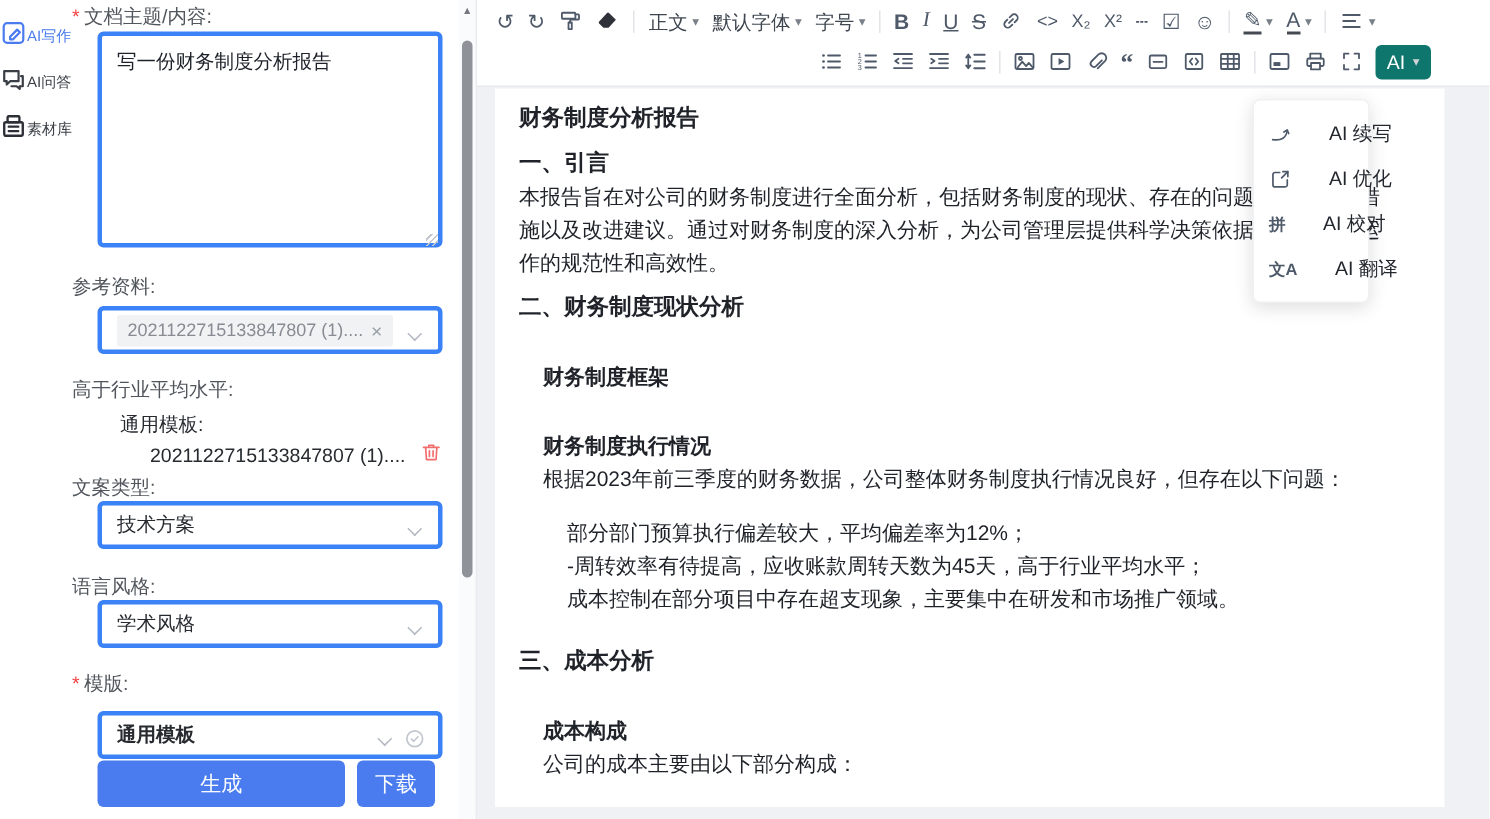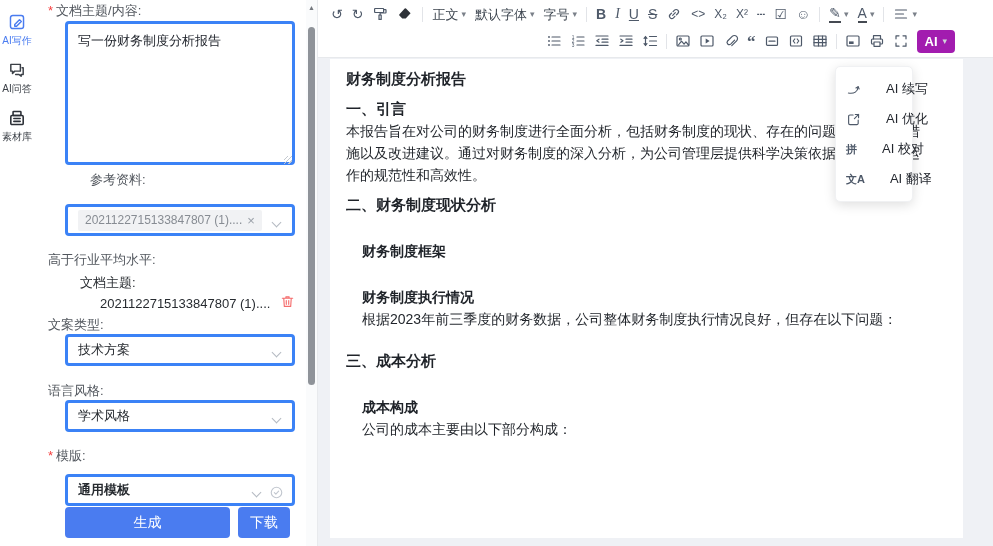--- a/index.html
+++ b/index.html
@@ -3,21 +3,21 @@
 <meta charset="utf-8">
 <style>
   * { box-sizing: border-box; margin: 0; padding: 0; }
   html,body { width:993px; height:546px; overflow:hidden; background:#fff;
     font-family:"Liberation Sans","DejaVu Sans",sans-serif; color:#1d2129; }
   svg { display:block; }
   .si { stroke:#4e5969; fill:none; stroke-width:1.2; stroke-linecap:round; stroke-linejoin:round; }
 
   
   #nav { position:absolute; left:0; top:0; width:34px; height:546px; background:#fff; z-index:5; }
-  .nav-item { display:flex; flex-direction:column; align-items:center; margin-top:13px; cursor:pointer; }
+  .nav-item { display:flex; align-items:center; margin-top:13px; cursor:pointer; }
   .nav-item .nlabel { font-size:10px; margin-top:3px; color:#3a3f46; white-space:nowrap; }
   .nav-item.active .nlabel { color:#4a7cf0; }
 
   
   #panel { position:absolute; left:34px; top:0; width:272px; height:546px; background:#fff; z-index:4; }
   .fl { position:absolute; font-size:13px; color:#51565d; }
   .req { color:#f53f3f; margin-right:3px; }
   .inp { position:absolute; left:31px; width:230px; background:#fff;
     border:3px solid #3b82f6; border-radius:4px; }
   #topic-area { top:21px; height:144px; padding:8px 10px; font-size:13px; color:#1d2129;
@@ -51,22 +51,22 @@
   .tb { color:#4e5969; font-size:14px; line-height:1; cursor:pointer; display:flex; align-items:center; gap:3px; white-space:nowrap; }
   .tb.txt { font-size:13px; color:#3e4650; }
   .caret { font-size:9px; color:#7a8089; }
   .tsep { width:1px; height:15px; background:#e2e4e8; }
   .tb.bold { font-weight:bold; }
   .tb.ital { font-style:italic; font-family:"Liberation Serif",serif; }
   .tb.und { text-decoration:underline; }
   .tb.strike { text-decoration:line-through; }
   .ubar { display:inline-block; border-bottom:2px solid #454a52; padding-bottom:1px; }
   .tb.small { font-size:12px; }
-  #ai-btn { background:#a21caf; color:#fff; border-radius:4px; padding:4px 8px;
-    font-size:13px; font-weight:bold; display:flex; align-items:center; gap:5px; cursor:pointer; }
+  #ai-btn { background:#0f766e; color:#fff; border-radius:4px; padding:4px 8px;
+    font-size:13px; font-weight:normal; display:flex; align-items:center; gap:5px; cursor:pointer; }
   #ai-btn .caret { color:#cfd3d8; }
 
   
   #page { position:absolute; left:12px; top:59px; width:633px; height:479px; background:#fff;
     padding:9px 16px; overflow:hidden; cursor:text; }
   #page { font-size:14px; color:#1f2329; }
   .blk-title { font-weight:bold; font-size:15px; line-height:22px; }
   .blk-h { font-weight:bold; font-size:15px; line-height:22px; margin-top:8px; }
   .blk-h.sp { margin-top:20px; margin-bottom:12px; }
   .blk-h2 { font-weight:bold; line-height:22px; margin-top:24px; padding-left:16px; }
@@ -122,31 +122,31 @@
   </div>
 </div>
 
 <div id="panel">
   <div class="fl" style="left:14px; top:2px;">
     <span class="req">*</span><span>文档主题/内容:</span>
   </div>
   <textarea id="topic-area" class="inp" spellcheck="false" style="">写一份财务制度分析报告</textarea>
   <span class="resize-corner"></span>
 
-  <div class="fl" style="left:14px; top:171px;margin-left:42px;">参考资料:</div>
+  <div class="fl" style="left:14px; top:182px;">参考资料:</div>
   <div class="inp sel" style="top:204px;">
     <span class="tag">
       <span>2021122715133847807 (1)....</span>
       <span class="x">×</span>
     </span>
     <span class="chev"></span>
   </div>
 
   <div class="fl" style="left:14px; top:251px;">高于行业平均水平:</div>
-  <div class="filetxt" style="left:46px; top:274px;">文档主题:</div>
+  <div class="filetxt" style="left:46px; top:274px;">通用模板:</div>
   <div class="filetxt" style="left:66px; top:296px;">2021122715133847807 (1)....</div>
   <span style="position:absolute; left:246px; top:294px; cursor:pointer;">
     <svg width="15" height="15" viewBox="0 0 16 16">
         <g stroke="#f56c6c" fill="none" stroke-width="1.2" stroke-linecap="round" stroke-linejoin="round">
           <path d="M2.5 4.5h11M6.3 4.5V3h3.4v1.5M4 4.5l.6 8.7h6.8l.6-8.7M6.7 7v4M9.3 7v4"></path>
         </g>
       </svg>
   </span>
 
   <div class="fl" style="left:14px; top:316px;">文案类型:</div>
@@ -358,20 +358,25 @@
         <div class="ln">本报告旨在对公司的财务制度进行全面分析，包括财务制度的现状、存在的问题、风险管控措</div>
         <div class="ln">施以及改进建议。通过对财务制度的深入分析，为公司管理层提供科学决策依据，提升财务运</div>
         <div class="ln">作的规范性和高效性。</div>
       </div>
       <div class="blk-h">二、财务制度现状分析</div>
       <div class="blk-h2">财务制度框架</div>
       <div class="blk-h2">财务制度执行情况</div>
       <div class="blk-p2">
         <div class="ln">根据2023年前三季度的财务数据，公司整体财务制度执行情况良好，但存在以下问题：</div>
       </div>
+      <div class="blk-list">
+        <div class="ln">部分部门预算执行偏差较大，平均偏差率为12%；</div>
+        <div class="ln">-周转效率有待提高，应收账款周转天数为45天，高于行业平均水平；</div>
+        <div class="ln">成本控制在部分项目中存在超支现象，主要集中在研发和市场推广领域。</div>
+      </div>
       <div class="blk-h sp">三、成本分析</div>
       <div class="blk-h2">成本构成</div>
       <div class="blk-p2">
         <div class="ln">公司的成本主要由以下部分构成：</div>
       </div>
     </div>
 
   <div id="ai-menu">
     <div class="mi">
       <span>

